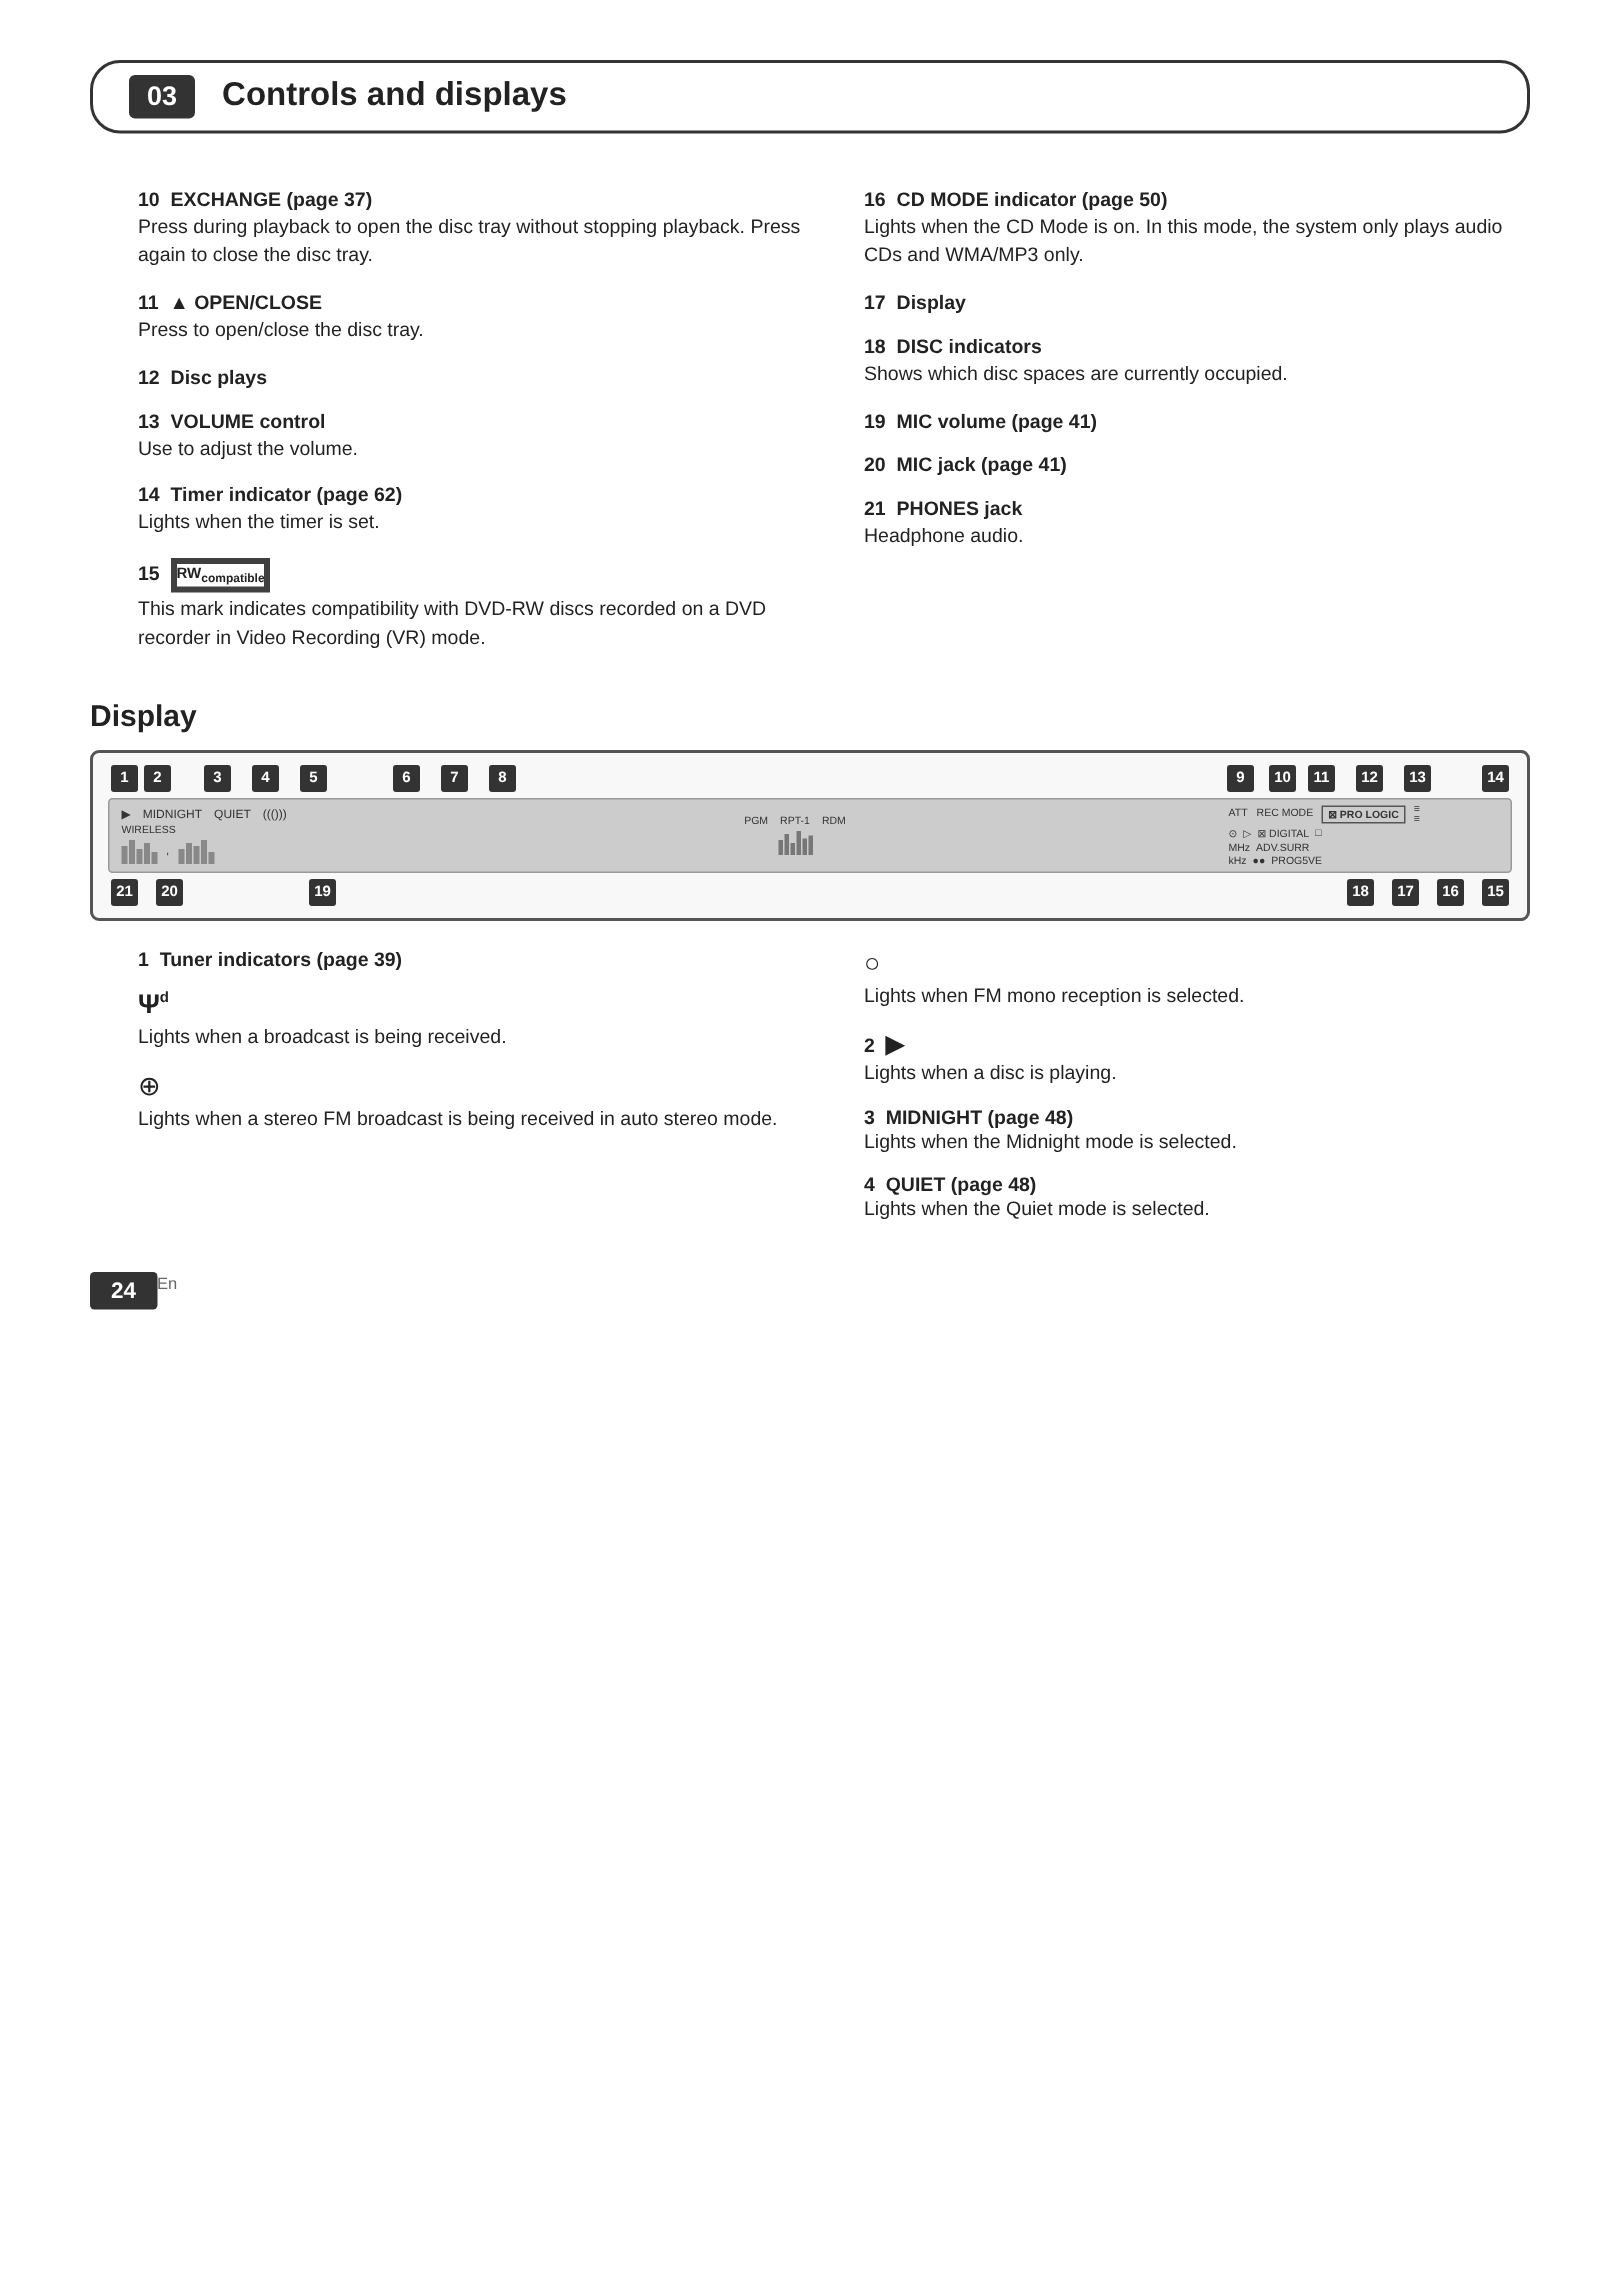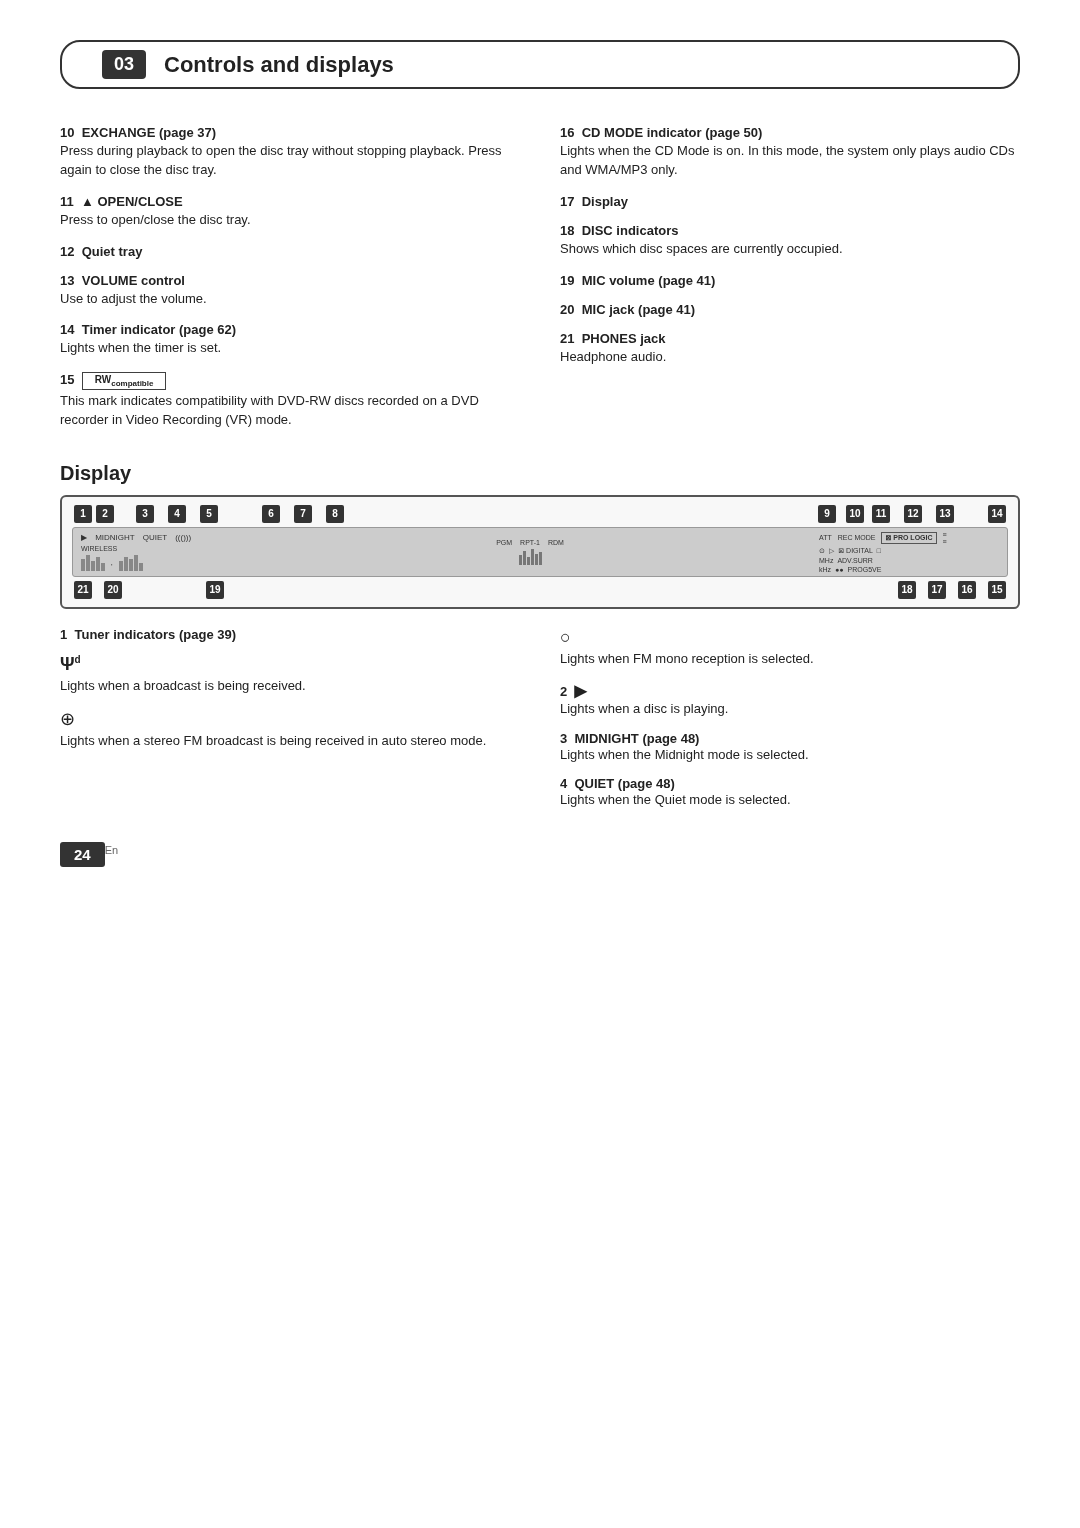--- a/index.html
+++ b/index.html
@@ -9,24 +9,24 @@
       background: #ffffff;
       font-family: Arial, Helvetica, sans-serif;
       font-size: 14px;
       color: #222;
       padding: 40px 60px;
     }
 
     
     .page-header {
       display: flex;
-      align-items: center;
+      align-items: flex-start;
       border: 2px solid #333;
       border-radius: 20px;
-      padding: 8px 40px;
+      padding: 8px 24px;
       margin-bottom: 36px;
       width: 100%;
     }
     .chapter-num {
       background: #333;
       color: #fff;
       font-weight: bold;
       font-size: 18px;
       padding: 4px 12px;
       border-radius: 4px;
@@ -36,20 +36,21 @@
       font-size: 22px;
       font-weight: bold;
       color: #222;
     }
 
     
     .two-col {
       display: flex;
       gap: 40px;
       margin-bottom: 18px;
+      margin-left: 32px;
     }
     .col-left { flex: 1; }
     .col-right { flex: 1; }
 
     
     .entry {
       margin-bottom: 14px;
     }
     .entry-title {
       font-weight: bold;
@@ -60,22 +61,22 @@
       line-height: 1.45;
       margin-top: 2px;
     }
     .entry-body em {
       font-style: italic;
     }
 
     
     .rw-box {
       display: inline-block;
-      border: 1px solid #404040;
-      padding: 1px 12px;
+      border: 4px solid #404040;
+      padding: 1px 0;
       font-size: 10px;
       font-weight: bold;
       vertical-align: middle;
     }
     .rw-sub {
       font-size: 8px;
       vertical-align: sub;
     }
 
     
@@ -196,21 +197,21 @@
       <div class="entry-title">
         <span>11&nbsp;</span>
         <span>▲ OPEN/CLOSE</span>
       </div>
       <div class="entry-body">Press to open/close the disc tray.</div>
     </div>
 
     <div class="entry">
       <div class="entry-title">
         <span>12&nbsp;</span>
-        <span>Quiet tray</span>
+        <span>Disc plays</span>
       </div>
     </div>
 
     <div class="entry">
       <div class="entry-title">
         <span>13&nbsp;</span>
         <span>VOLUME control</span>
       </div>
       <div class="entry-body">Use to adjust the volume.</div>
     </div>

